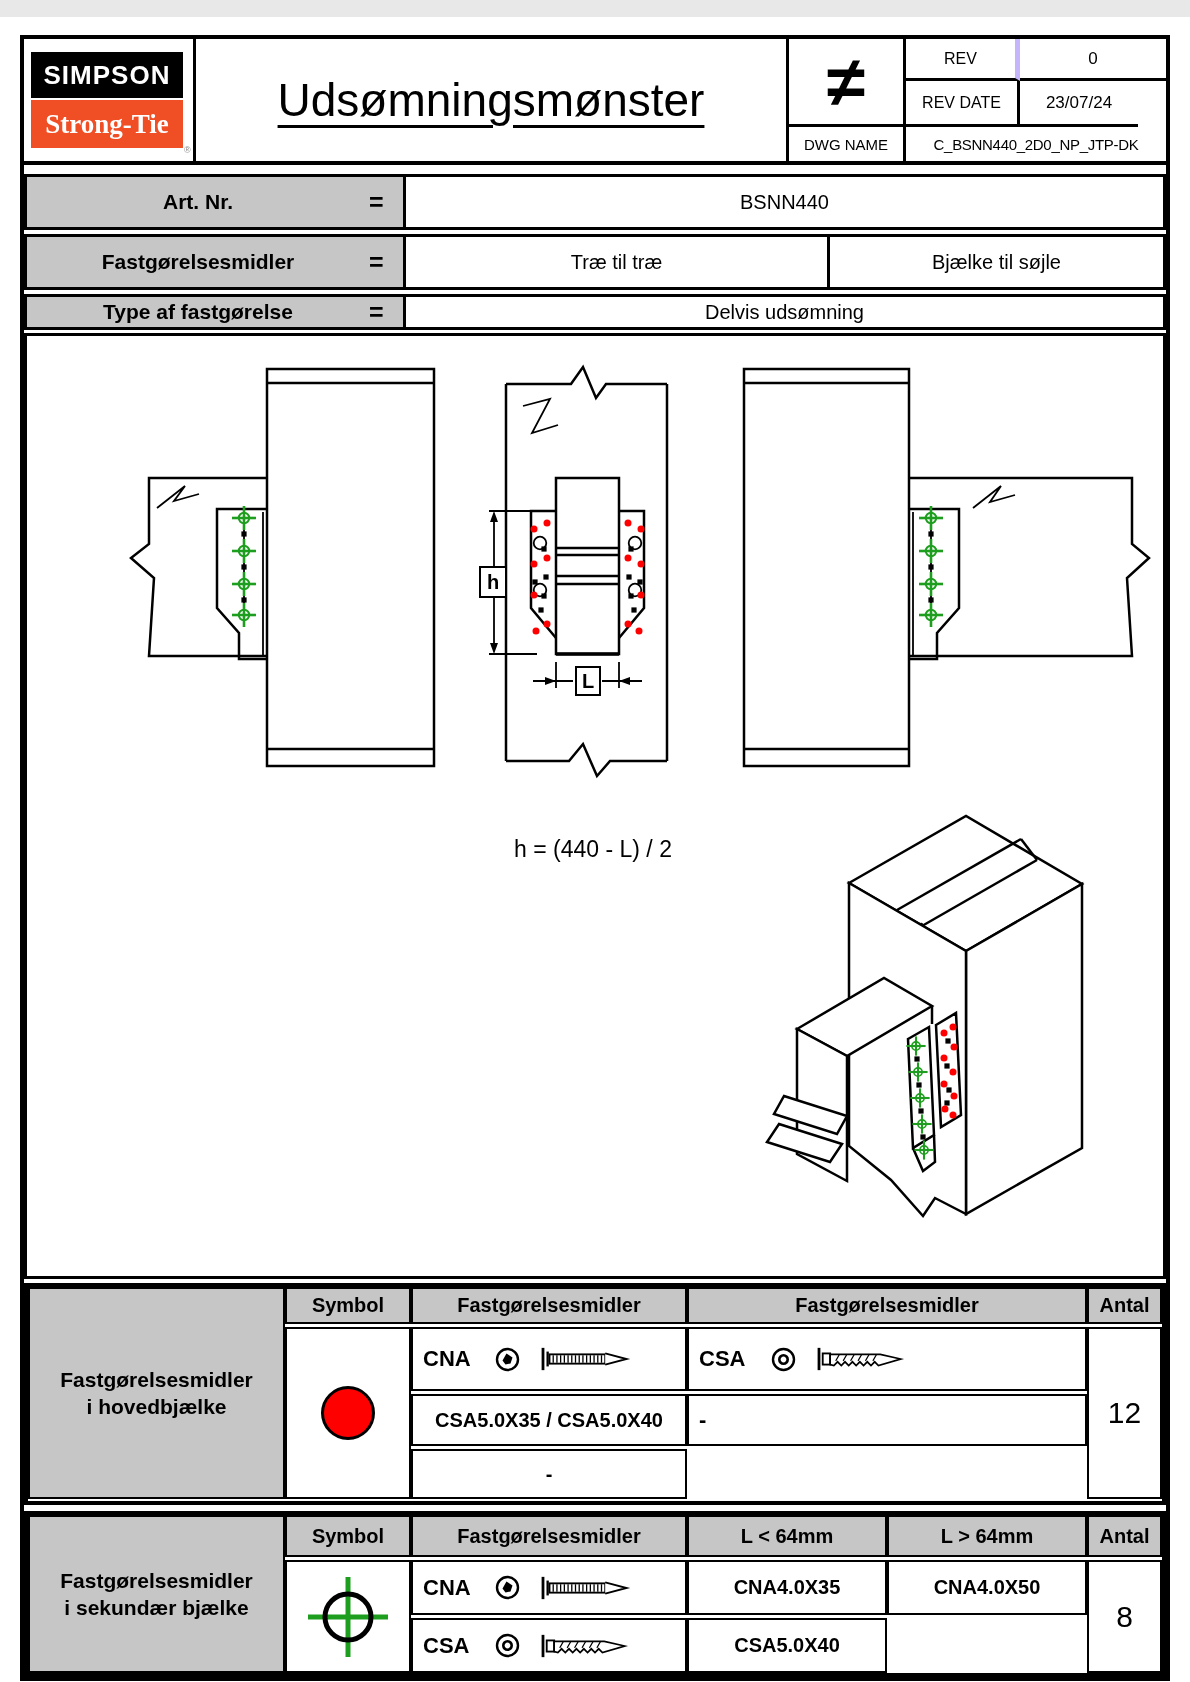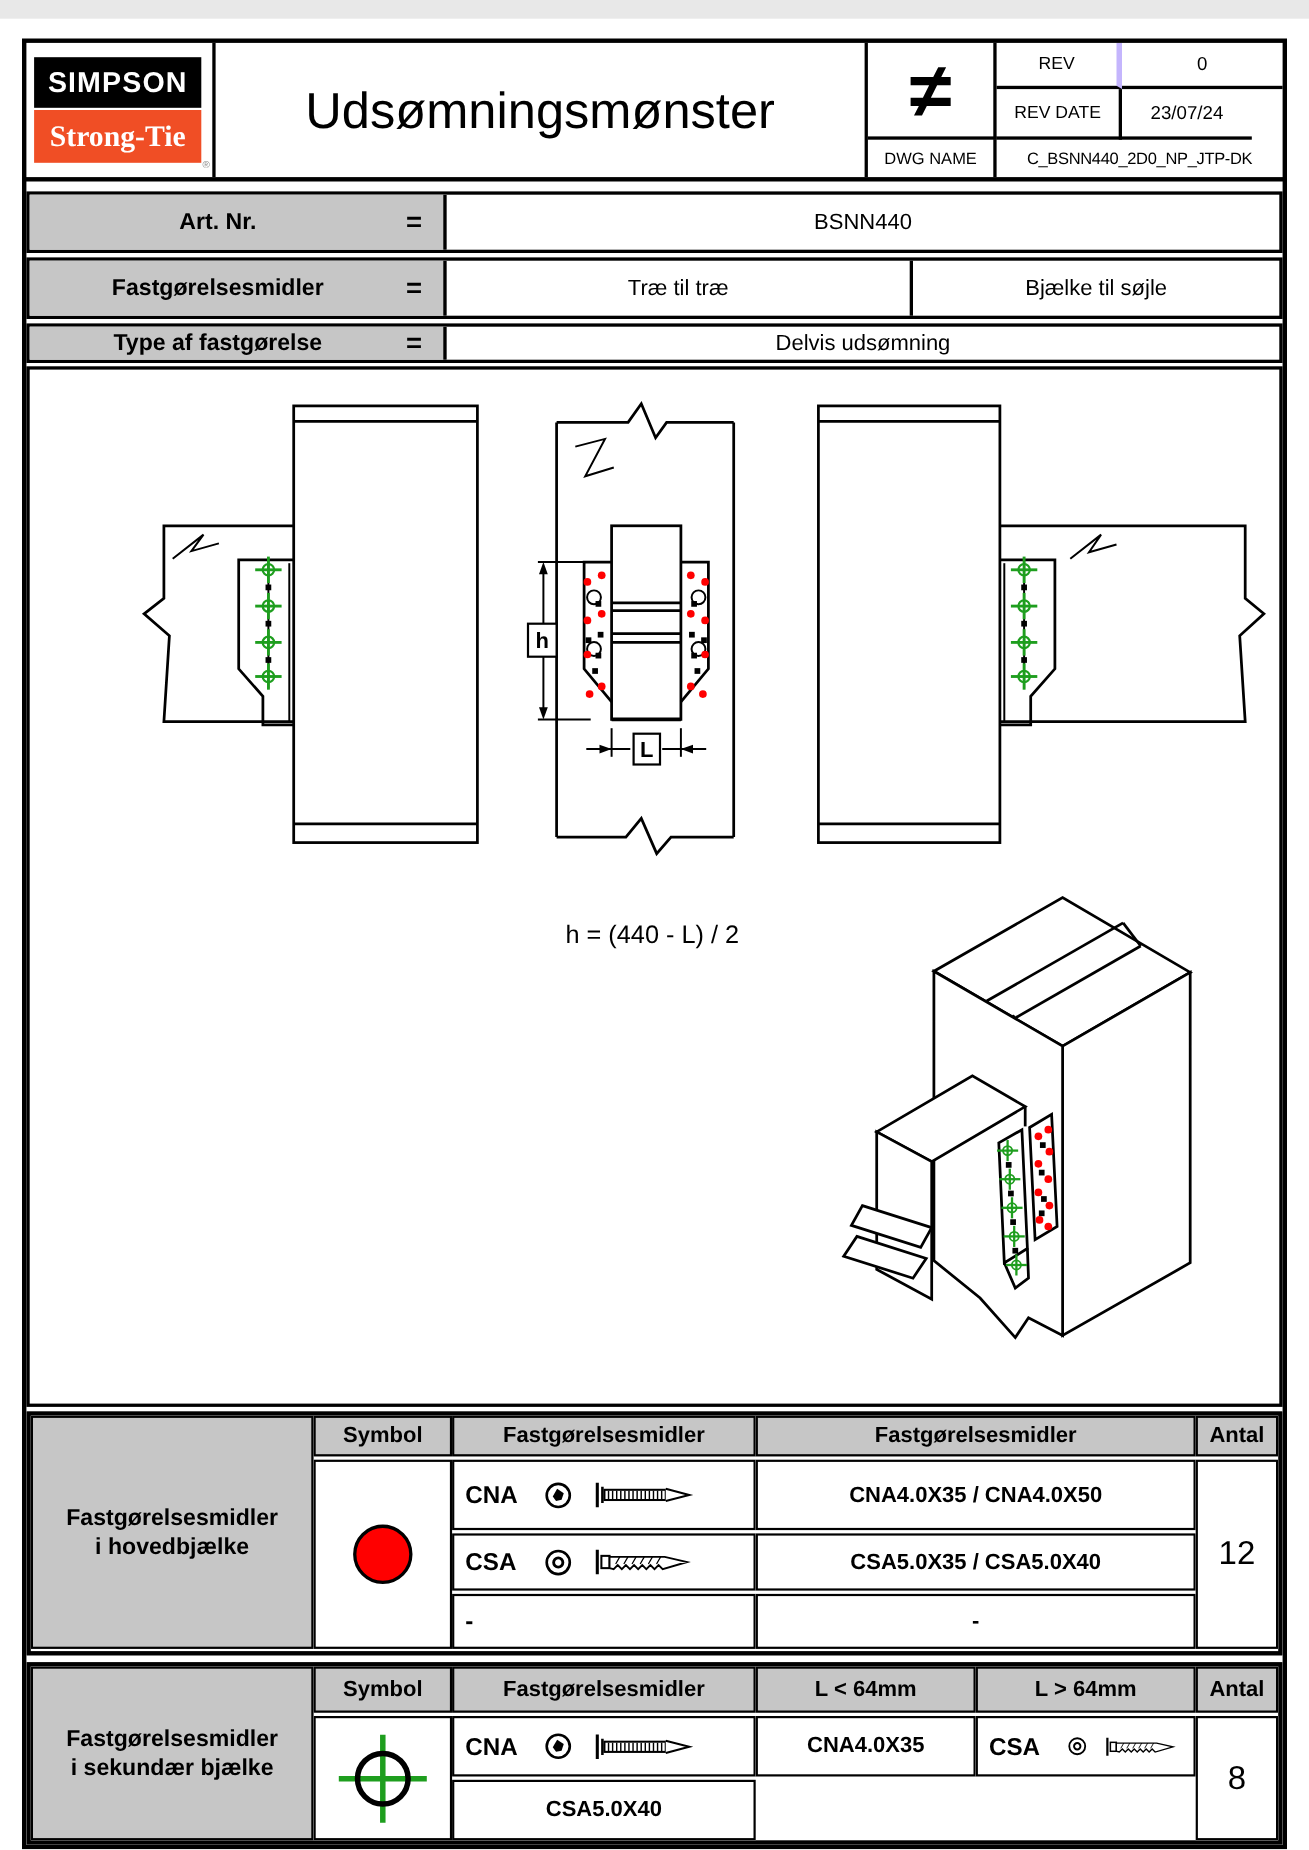--- a/index.html
+++ b/index.html
@@ -10,21 +10,21 @@
   .frame{left:20px;top:18px;width:1150px;height:1646px;border:4px solid #000}
   
   .cell{position:absolute;display:flex;align-items:center;justify-content:center}
   .logo-cell{left:24px;top:22px;width:172px;height:122px;border-right:3px solid #000}
   .logo-black{position:absolute;left:7px;top:13px;width:152px;height:46px;background:#000;color:#fff;
     font-weight:bold;font-size:26px;letter-spacing:1px;display:flex;align-items:center;justify-content:center}
   .logo-orange{position:absolute;left:7px;top:61px;width:152px;height:48px;background:var(--orange);color:#fff;
     font-family:"Liberation Serif",serif;font-weight:bold;font-size:27px;display:flex;align-items:center;justify-content:center}
   .logo-reg{position:absolute;left:160px;top:106px;font-size:9px;color:#8a8a8a}
   .title-cell{left:196px;top:22px;width:593px;height:122px;border-right:3px solid #000}
-  .title-cell span{font-size:46px;text-decoration-thickness:3px;text-underline-offset:9px}
+  .title-cell span{font-size:46px;text-decoration:underline;text-decoration-thickness:3px;text-underline-offset:9px}
   .sym-cell{left:789px;top:22px;width:117px;height:88px;border-right:3px solid #000;border-bottom:3px solid #000;
     font-size:70px;font-weight:bold}
   .rev-label{left:906px;top:22px;width:114px;height:42px;border-right:5px solid #c4b5fd;border-bottom:3px solid #000;font-size:16px}
   .rev-value{left:1020px;top:22px;width:146px;height:42px;border-bottom:3px solid #000;font-size:17px}
   .revd-label{left:906px;top:64px;width:114px;height:46px;border-right:3px solid #000;border-bottom:3px solid #000;font-size:16px}
   .revd-value{left:1020px;top:64px;width:118px;height:46px;border-bottom:3px solid #000;font-size:17px}
   .dwg-label{left:789px;top:110px;width:117px;height:34px;border-right:3px solid #000;font-size:15px}
   .dwg-value{left:906px;top:110px;width:260px;height:34px;font-size:15px;letter-spacing:-.3px;white-space:nowrap}
   .hdr-divider{left:20px;top:144px;width:1150px;height:4px;background:#000}
   
@@ -318,21 +318,20 @@
     </div>
     <div class="tc fastcell">
       <span class="nm">CNA</span>
       <svg width="27" height="27" viewBox="-13.5 -13.5 27 27">
           <use href="#cnahead"></use>
         </svg>
       <svg width="118" height="26" viewBox="0 0 120 28">
           <use href="#nail"></use>
         </svg>
     </div>
-    <div class="tc pn">CNA4.0X35 / CNA4.0X50</div>
     <div class="tc fastcell">
       <span class="nm">CSA</span>
       <svg width="27" height="27" viewBox="-13.5 -13.5 27 27">
           <use href="#csahead"></use>
         </svg>
       <svg width="118" height="26" viewBox="0 0 120 28">
           <use href="#screw"></use>
         </svg>
     </div>
     <div class="tc pn">CSA5.0X35 / CSA5.0X40</div>
@@ -363,20 +362,21 @@
     <div class="tc fastcell">
       <span class="nm">CNA</span>
       <svg width="27" height="27" viewBox="-13.5 -13.5 27 27">
           <use href="#cnahead"></use>
         </svg>
       <svg width="118" height="26" viewBox="0 0 120 28">
           <use href="#nail"></use>
         </svg>
     </div>
     <div class="tc pn">CNA4.0X35</div>
+    <div class="tc pn">CNA4.0X50</div>
     <div class="tc fastcell">
       <span class="nm">CSA</span>
       <svg width="27" height="27" viewBox="-13.5 -13.5 27 27">
           <use href="#csahead"></use>
         </svg>
       <svg width="118" height="26" viewBox="0 0 120 28">
           <use href="#screw"></use>
         </svg>
     </div>
     <div class="tc pn">CSA5.0X40</div>

